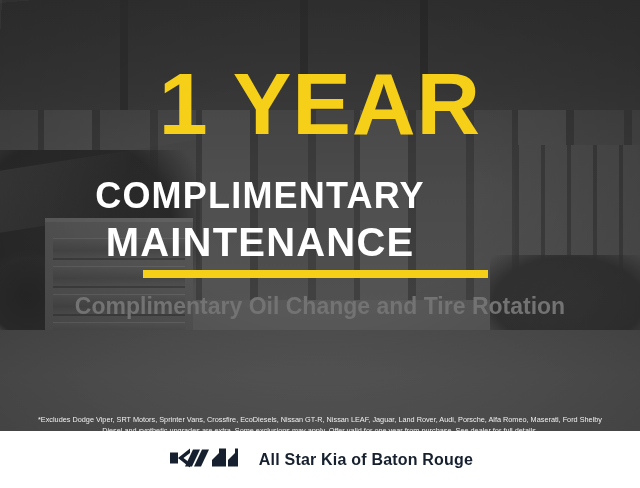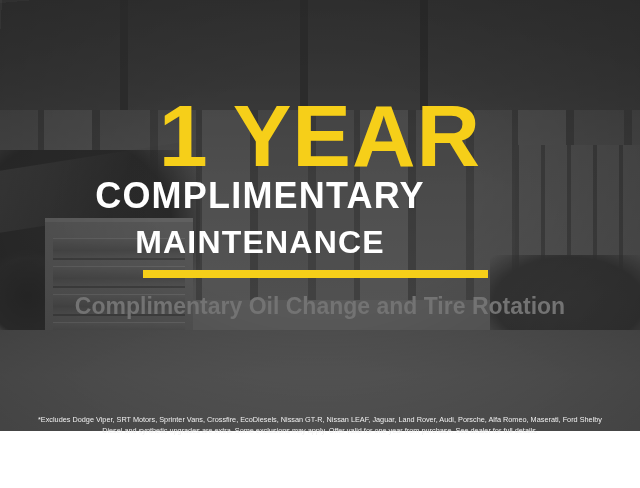--- a/index.html
+++ b/index.html
@@ -130,21 +130,21 @@
   }
 
   
   .content {
     position: absolute;
     inset: 0;
     text-align: center;
   }
   .headline-year {
     position: absolute;
-    left: 0; top: 92px;
+    left: 0; top: 60px;
     width: 640px;
     color: #f6cf19;
     font-size: 88px;
     line-height: 88px;
     font-weight: bold;
     letter-spacing: 1px;
     white-space: nowrap;
   }
   .headline-sub1,
   .headline-sub2 {
@@ -156,21 +156,21 @@
     white-space: nowrap;
   }
   .headline-sub1 {
     top: 178px;
     font-size: 36px;
     line-height: 36px;
     letter-spacing: 1.2px;
   }
   .headline-sub2 {
     top: 222px;
-    font-size: 32px;
+    font-size: 40px;
     line-height: 40px;
     letter-spacing: 1.2px;
   }
   .rule {
     position: absolute;
     left: 143px; top: 270px;
     width: 345px; height: 8px;
     background: #f6cf19;
   }
   .offer {
@@ -252,14 +252,31 @@
     <div class="offer">
       <div>Complimentary Oil Change and Tire Rotation</div>
     </div>
 
     <div class="disclaimer">
       <div>*Excludes Dodge Viper, SRT Motors, Sprinter Vans, Crossfire, EcoDiesels, Nissan GT-R, Nissan LEAF, Jaguar, Land Rover, Audi, Porsche, Alfa Romeo, Maserati, Ford Shelby</div>
       <div>Diesel and synthetic upgrades are extra. Some exclusions may apply. Offer valid for one year from purchase. See dealer for full details.</div>
     </div>
   </div>
 
+  <div class="footer">
+    <span class="kia-logo">
+      <svg width="74" height="24" viewBox="0 0 148 48" aria-hidden="true">
+        <g fill="#16202e">
+          <path d="M6 13 L22 13 L22 35 L6 35 Z"></path>
+          <path d="M22 24 L46 5 L46 14 L33 24 L46 34 L46 43 Z"></path>
+          <path d="M52 7 L66 7 L50 41 L36 41 Z"></path>
+          <path d="M70 7 L84 7 L68 41 L54 41 Z"></path>
+          <path d="M90 41 L104 41 L104 14 L90 28 Z"></path>
+          <path d="M104 41 L118 41 L118 5 L104 5 Z"></path>
+          <path d="M122 41 L136 41 L136 14 L122 28 Z"></path>
+          <path d="M136 41 L142 41 L142 5 L136 5 Z"></path>
+        </g>
+      </svg>
+    </span>
+    <span class="dealer-name">All Star Kia of Baton Rouge</span>
+  </div>
 
 </div>
 
 </body></html>

